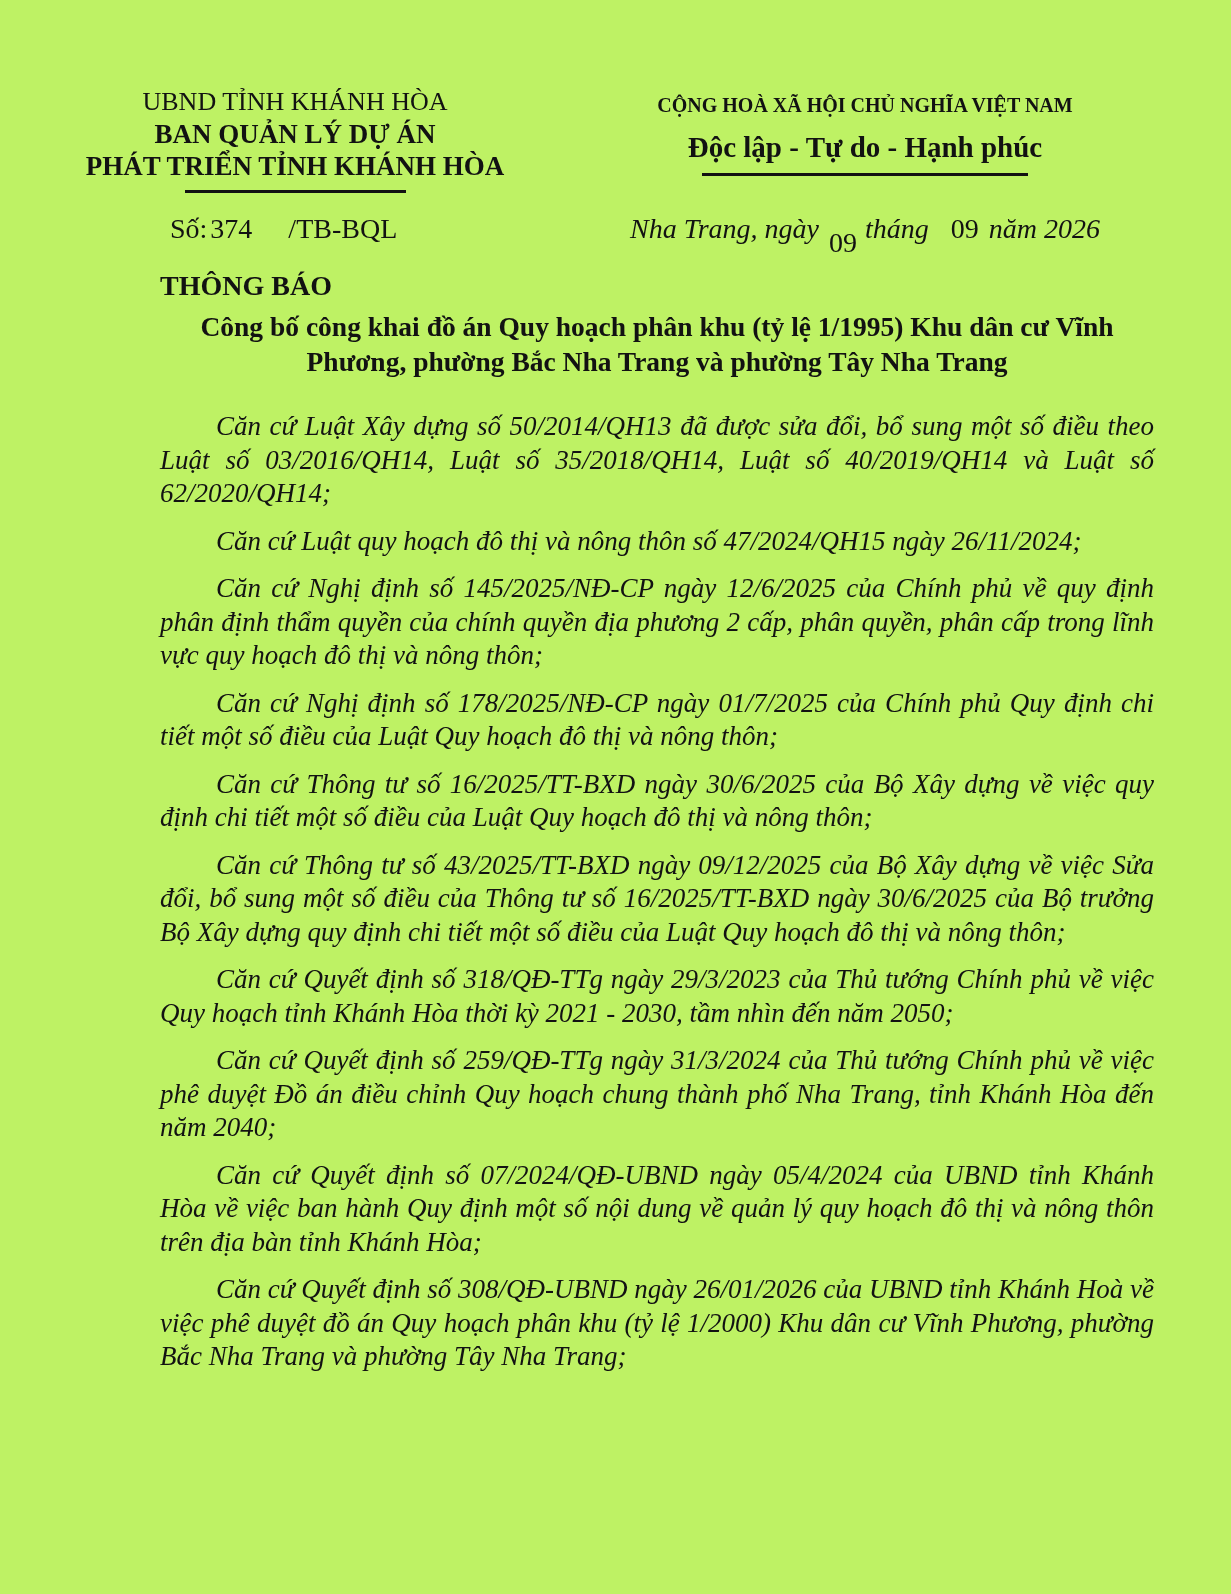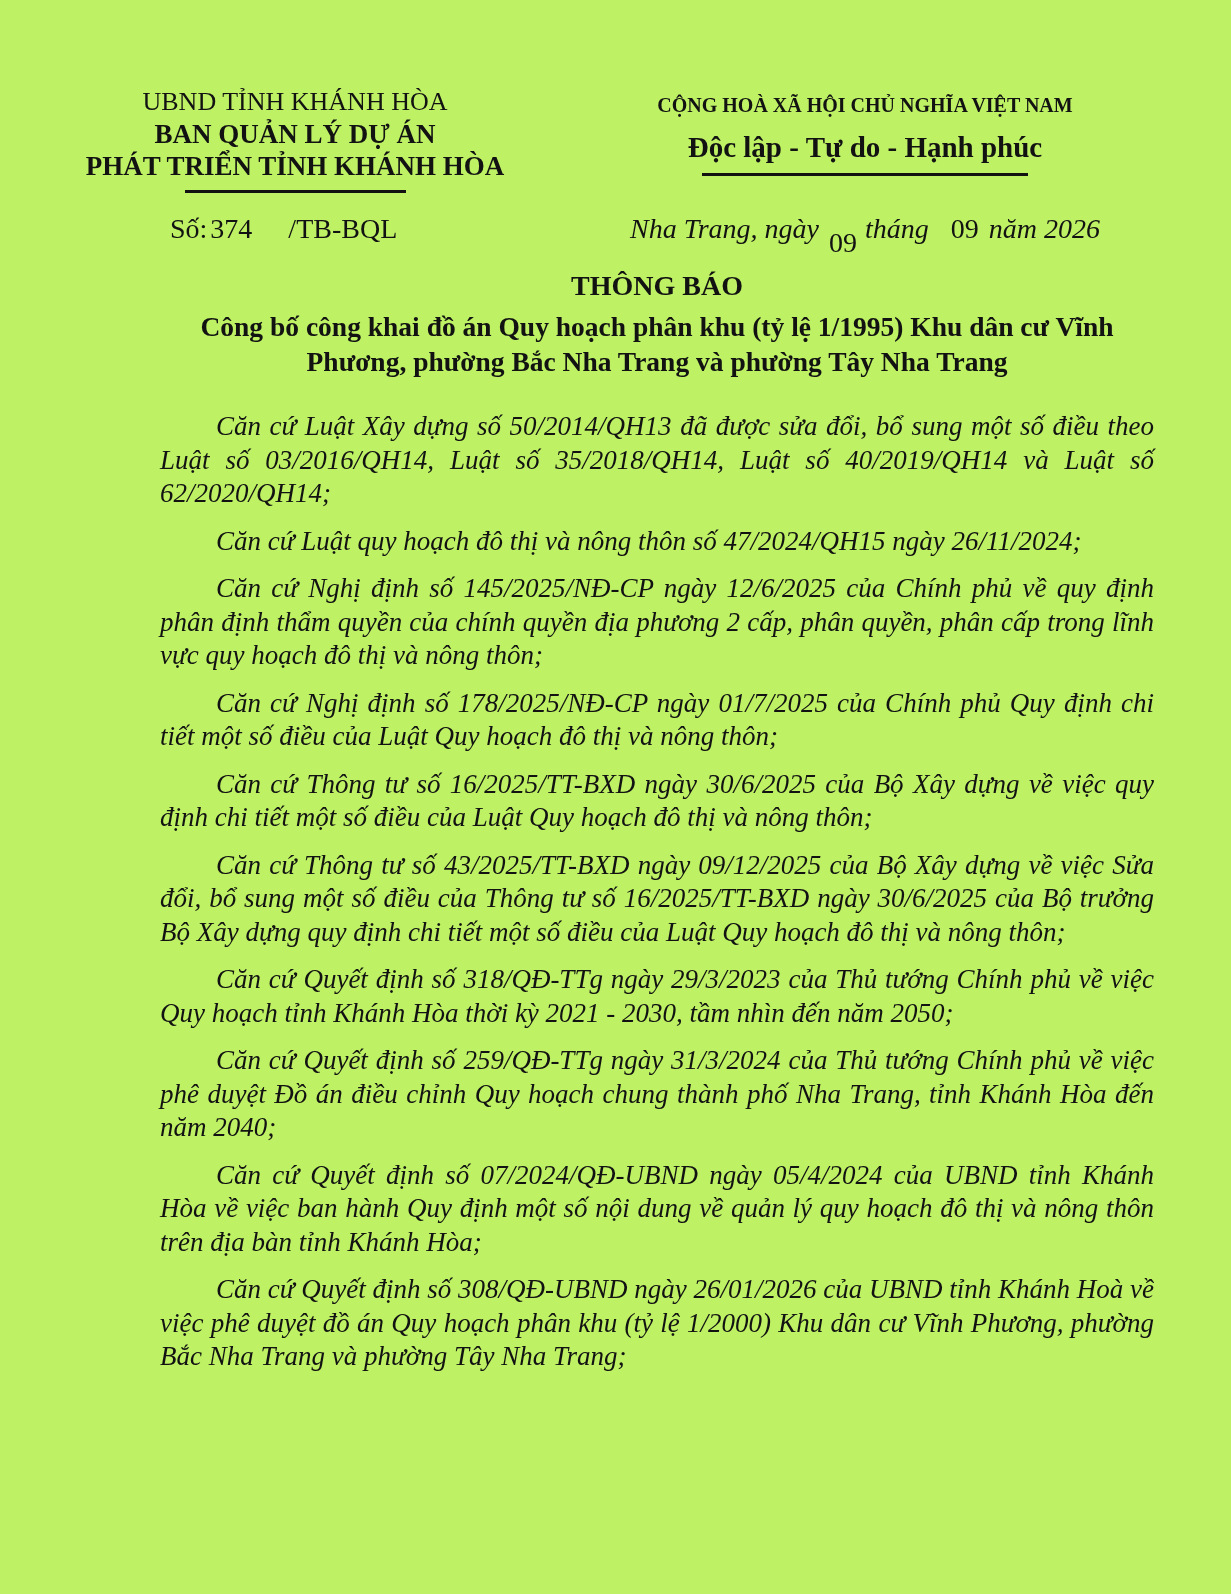--- a/index.html
+++ b/index.html
@@ -49,21 +49,21 @@
   }
   .date-line .date-day {
     font-style: normal; position: relative; top: 14px;
     margin: 0 8px 16px 10px;
   }
   .date-line .date-month { font-style: normal; margin: 0 10px; }
   .date-line .date-thang { margin-right: 12px; }
   
   .doc-title {
     position: absolute; left: 160px; top: 270px; width: 994px;
-    text-align: center; font-size: 28px; font-weight: bold; line-height: 32px;
+    font-size: 28px; font-weight: bold; line-height: 32px;
   }
   .doc-subtitle {
     position: absolute; left: 160px; top: 309px; width: 994px;
     text-align: center; font-size: 27.5px; font-weight: bold; line-height: 35px;
   }
   
   .doc-body {
     position: absolute; left: 160px; top: 410px; width: 994px;
     font-style: italic; font-size: 27px; line-height: 33.5px;
     text-align: justify;

